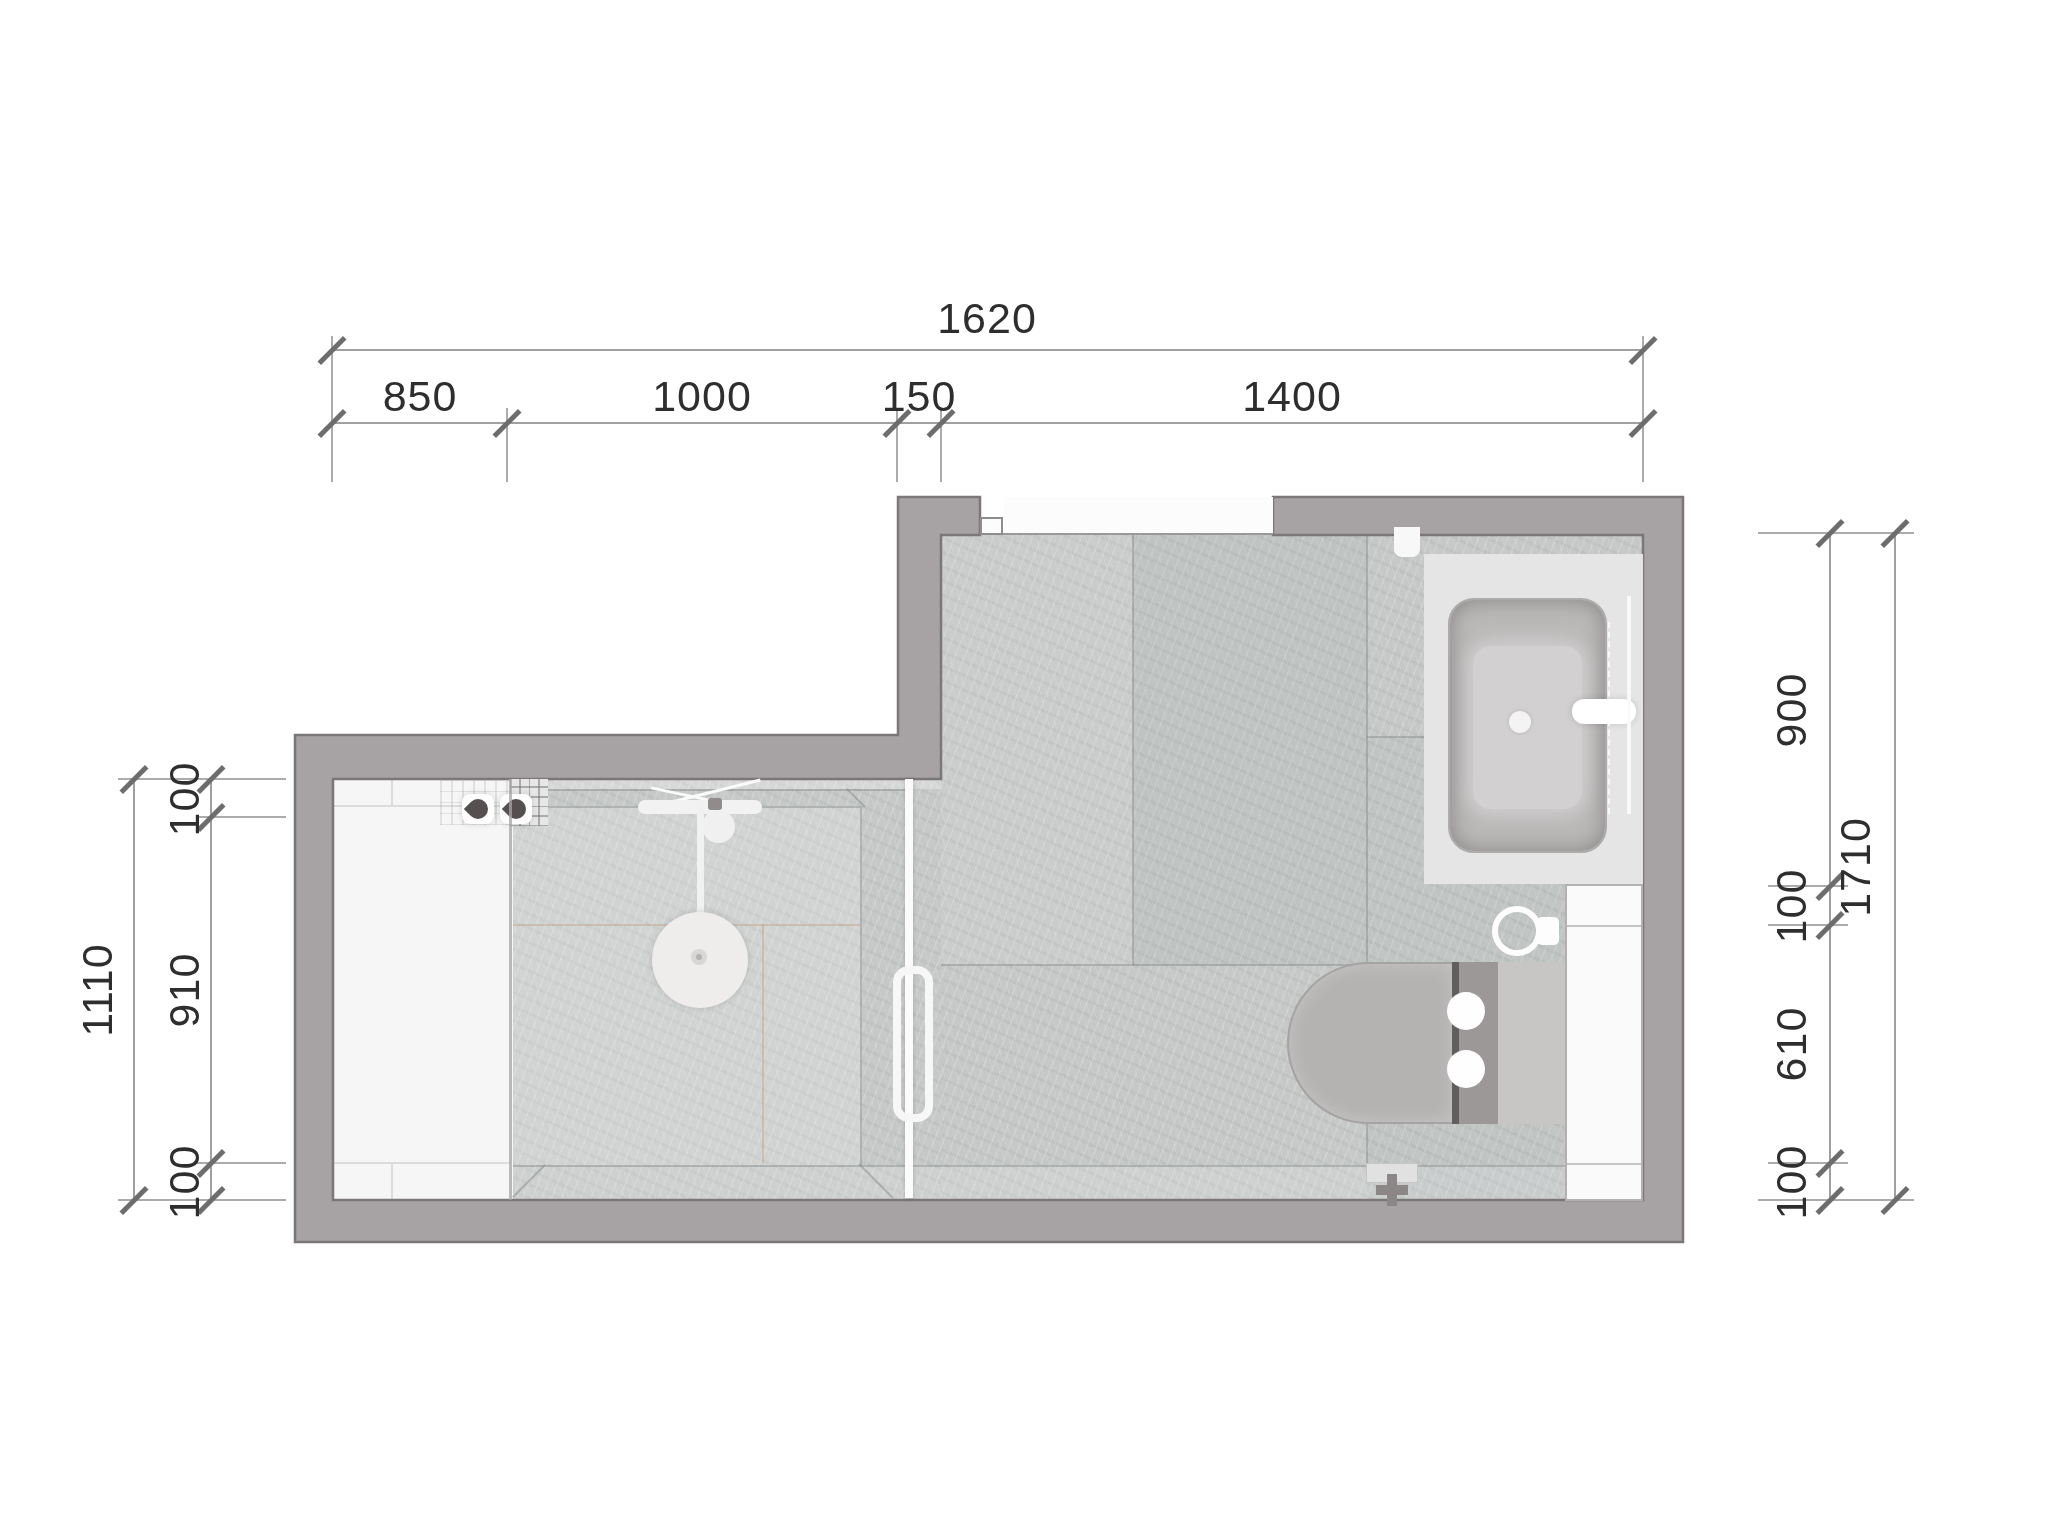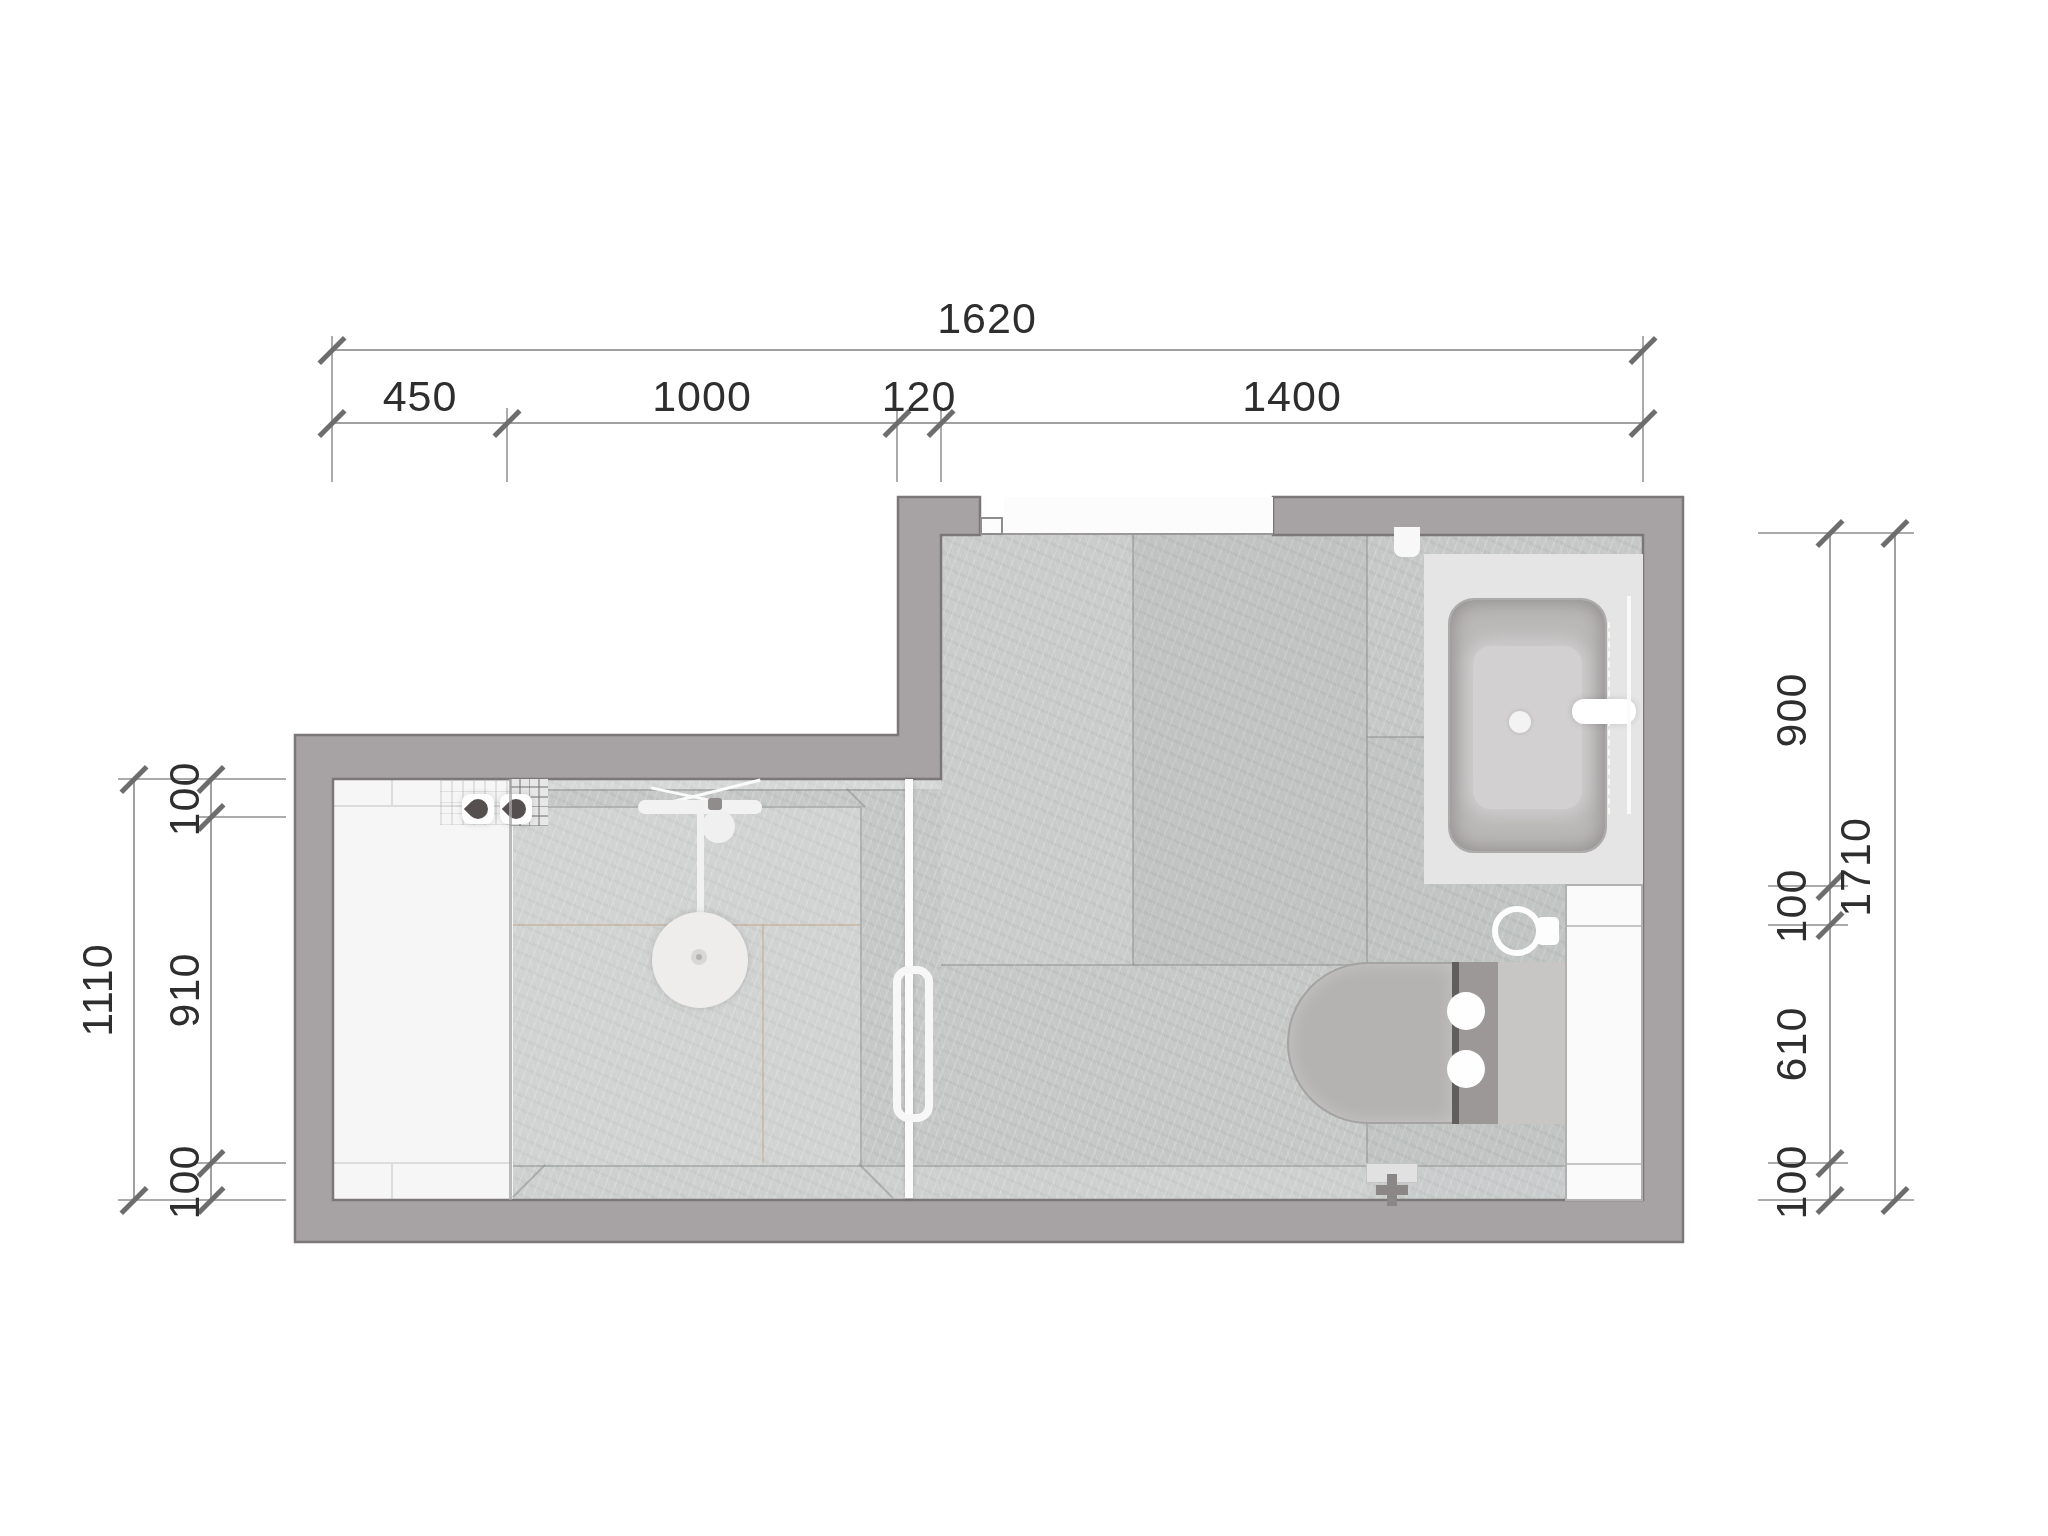--- a/index.html
+++ b/index.html
@@ -154,23 +154,23 @@
   <div class="abs tick" style="left:193px;top:1198px;"></div>
   <div class="abs tick" style="left:1812px;top:531px;"></div>
   <div class="abs tick" style="left:1812px;top:884px;"></div>
   <div class="abs tick" style="left:1812px;top:923px;"></div>
   <div class="abs tick" style="left:1812px;top:1161px;"></div>
   <div class="abs tick" style="left:1812px;top:1198px;"></div>
   <div class="abs tick" style="left:1877px;top:531px;"></div>
   <div class="abs tick" style="left:1877px;top:1198px;"></div>
 
   <div class="abs dlab" style="left:987px;top:318px;">1620</div>
-  <div class="abs dlab" style="left:420px;top:396px;">450</div>
+  <div class="abs dlab" style="left:420px;top:396px;">850</div>
   <div class="abs dlab" style="left:702px;top:396px;">1000</div>
-  <div class="abs dlab" style="left:919px;top:396px;">120</div>
+  <div class="abs dlab" style="left:919px;top:396px;">150</div>
   <div class="abs dlab" style="left:1292px;top:396px;">1400</div>
 
   <div class="abs dlab vert" style="left:184px;top:799px;">100</div>
   <div class="abs dlab vert" style="left:184px;top:990px;">910</div>
   <div class="abs dlab vert" style="left:184px;top:1182px;">100</div>
   <div class="abs dlab vert" style="left:97px;top:990px;">1110</div>
 
   <div class="abs dlab vert" style="left:1791px;top:710px;">900</div>
   <div class="abs dlab vert" style="left:1791px;top:906px;">100</div>
   <div class="abs dlab vert" style="left:1791px;top:1044px;">610</div>

